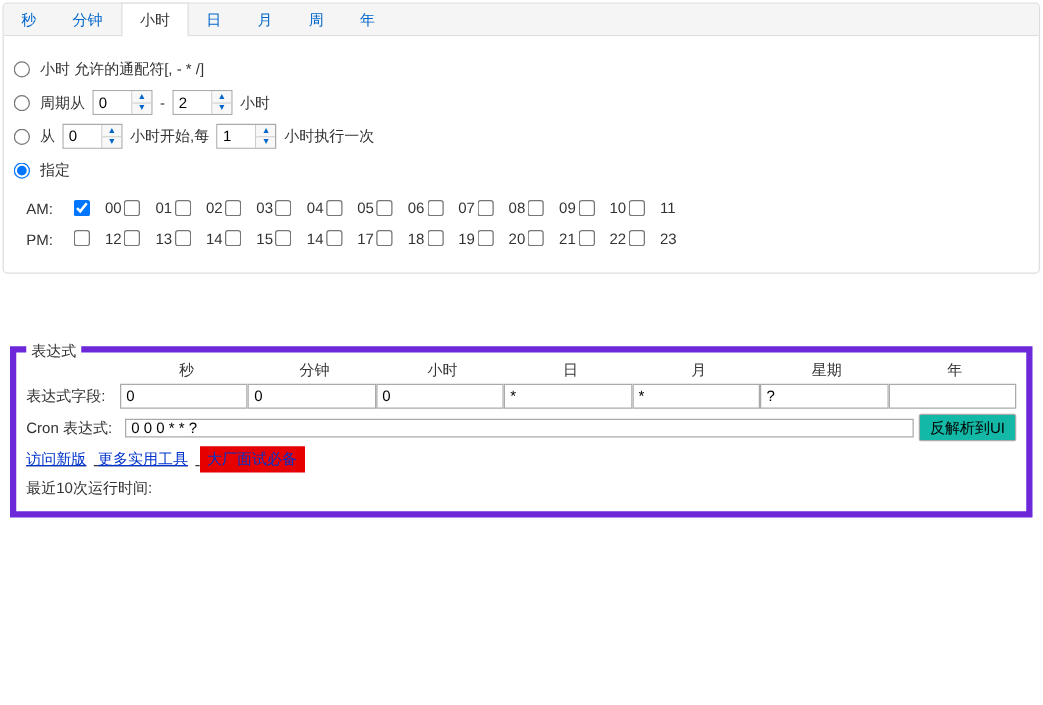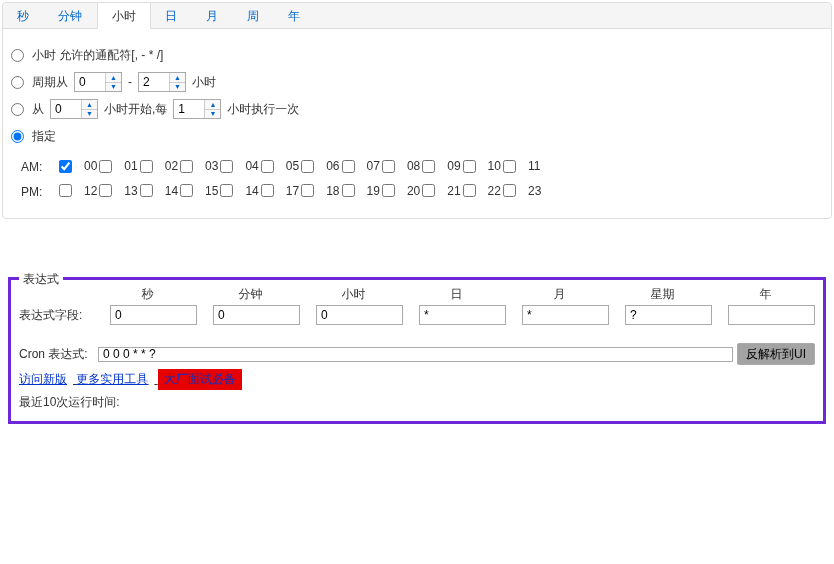--- a/index.html
+++ b/index.html
@@ -86,21 +86,21 @@
 .checks {
   margin: 8px 0 4px 10px;
   line-height: 22px;
 }
 .check-line { display: flex; align-items: center; flex-wrap: wrap; gap: 4px; }
 .check-line .lbl { display: inline-block; width: 34px; }
 .ck { display: inline-flex; align-items: center; gap: 12px; margin-right: 2px; }
 .ck input { margin: 0; }
 
 .fieldset {
-  border: 3px solid #6d28d9;
+  border: 5px solid #6d28d9;
   margin: 8px 8px 8px 8px;
   padding: 6px 8px 8px 8px;
   position: relative;
 }
 .fieldset-legend {
   position: absolute;
   top: -9px;
   left: 8px;
   background: #fff;
   padding: 0 4px;
@@ -110,22 +110,22 @@
   display: grid;
   grid-template-columns: 75px repeat(7, 1fr);
   gap: 4px;
   text-align: center;
   margin-bottom: 2px;
 }
 .field-headers div:first-child { text-align: left; }
 .field-row {
   display: grid;
   grid-template-columns: 75px repeat(7, 1fr);
-  gap: 16px;
-  margin-bottom: 18px;
+  gap: 0;
+  margin-bottom: 4px;
   align-items: center;
 }
 .field-row .lbl { font-size: 12px; }
 .field-row input[type=text] {
   width: 100%;
   border: 1px solid #aaa;
   padding: 2px 4px;
   height: 20px;
   font-size: 12px;
 }
@@ -137,21 +137,21 @@
   margin-bottom: 4px;
 }
 .cron-row input[type=text] {
   border: 1px solid #aaa;
   padding: 2px 4px;
   height: 15px;
   font-size: 12px;
 }
 .btn {
   border: 1px solid #aaa;
-  background: #a3a3a3;
+  background: #14b8a6;
   padding: 2px 8px;
   height: 22px;
   cursor: pointer;
   font-size: 12px;
   border-radius: 2px;
 }
 .links { margin: 2px 0 4px 0; text-decoration: underline; }
 .links a {
   color: #0033cc;
   text-decoration: underline;

